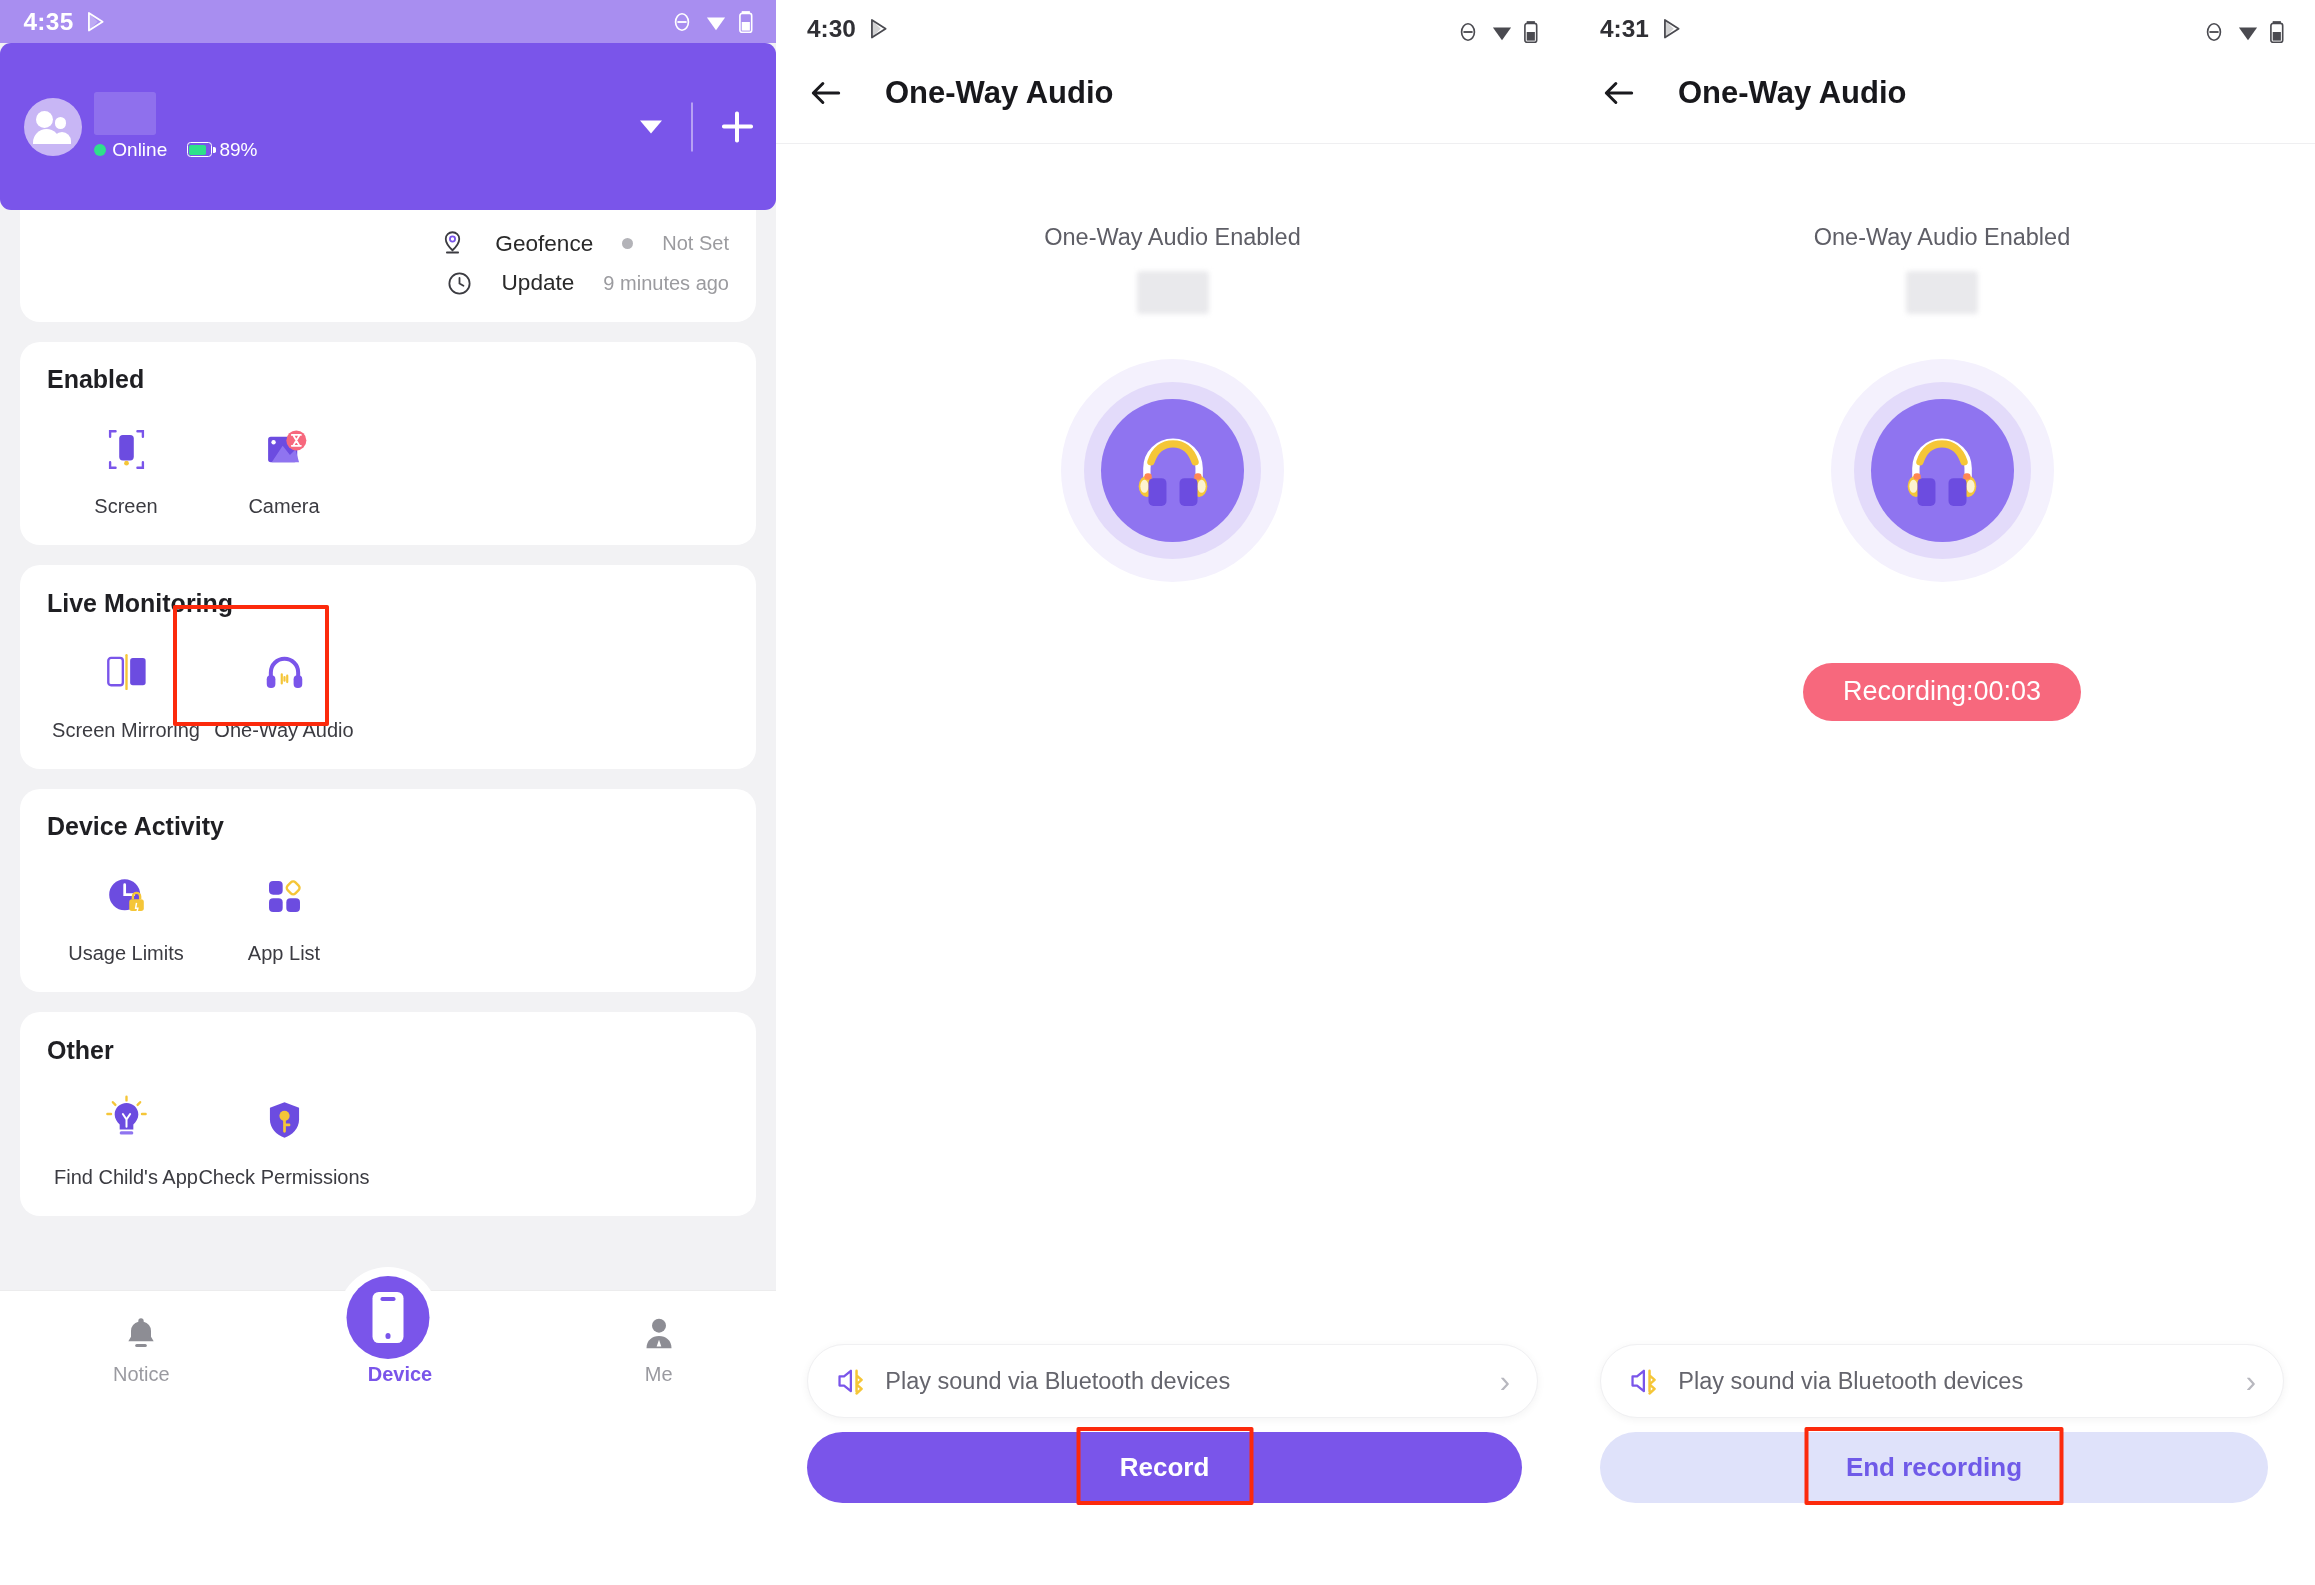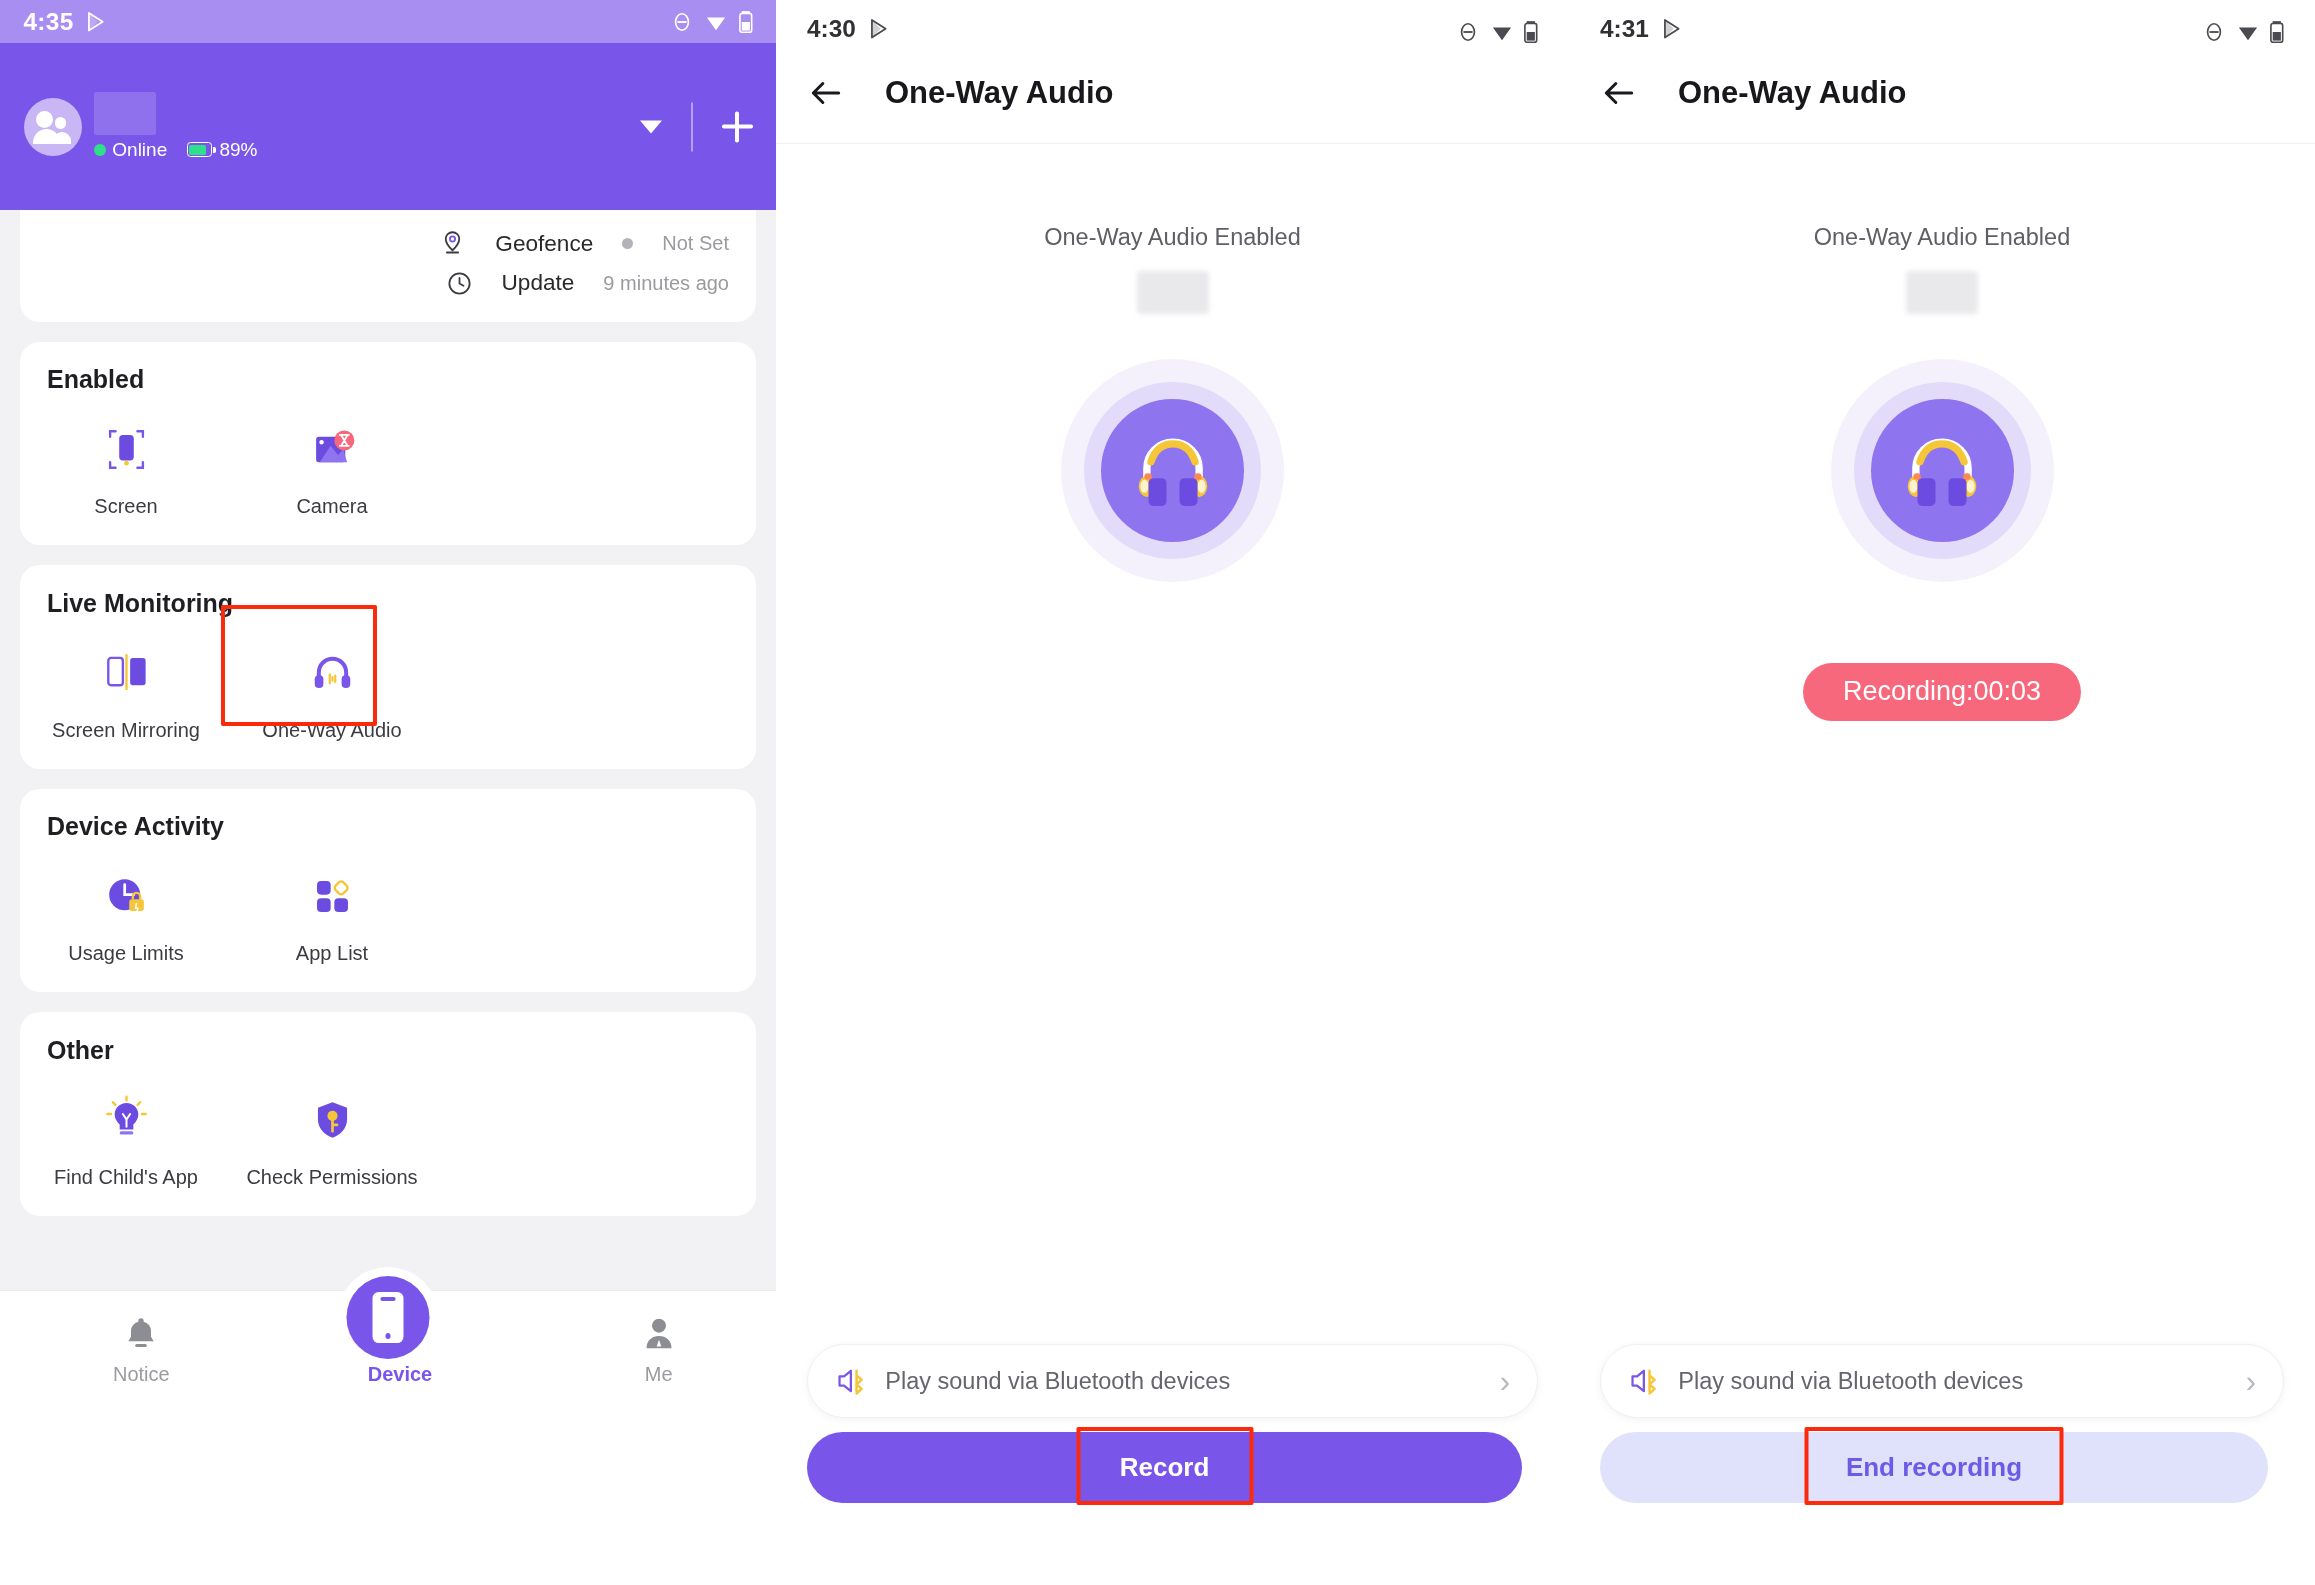--- a/index.html
+++ b/index.html
@@ -27,20 +27,21 @@
   .sb-left { display: flex; align-items: center; gap: 11.8px; }
   .sb-time { color:#ffffff; font-size: 24.4px; font-weight: 700; letter-spacing:0.3px;}
   .sb-right { display: flex; align-items: center; gap: 11.8px; }
 
   .lp-header {
     background: #7a55ea;
     height: 167px;
     position: relative;
     display: flex; align-items: center;
     padding: 0 23.5px;
+    border-radius: 11px;
   }
   .avatar {
     width: 58px; height: 58px; border-radius: 50%;
     background: #c8b6f5;
     display: flex; align-items: center; justify-content: center;
     flex: 0 0 58px;
   }
   .avatar-inner { position: relative; width: 40px; height: 31px; }
   .avatar-inner .h1 { position:absolute; width:17px;height:17px;border-radius:50%;background:#fff;left:3.6px;top:0;}
   .avatar-inner .h2 { position:absolute; width:11.8px;height:11.8px;border-radius:50%;background:#fff;left:22px;top:6.3px;}
@@ -81,21 +82,21 @@
     background: #ffffff; border-radius: 20px; margin-top: 20px;
     padding: 23.5px 27px 27px 27px;
   }
   .card-info { margin-top: 0; border-radius: 0 0 20px 20px; padding: 20px 27px 25px 27px; }
   .info-row { display:flex; align-items:center; gap: 29px; margin-bottom: 12.7px; justify-content: flex-end; }
   .info-row:last-child { margin-bottom: 0; }
   .info-label { font-size: 22.6px; color:#2a2a2a; }
   .info-value { font-size: 20px; color:#9b9b9f; }
   .dot-grey { width: 11px; height: 11px; border-radius:50%; background:#b3b3b8; }
   .card-title { font-size: 25px; font-weight: 700; color:#1f1f23; margin-bottom: 27px; }
-  .tiles { display:flex;gap:48px; }
+  .tiles { display:flex; }
   .tile { width: 158px; display:flex; flex-direction:column; align-items:center; gap: 18px; position:relative;}
   .tile-ico { height: 56px; display:flex; align-items:center; justify-content:center; }
   .tile-label { font-size: 20px; color:#3b3b41; text-align:center; white-space:nowrap;}
   .hl-box {
     position:absolute; border: 4.5px solid #fc2a0c; border-radius: 1.8px;
     pointer-events:none;
   }
 
   .lp-bottomnav {
     position:absolute; left:0; bottom:0; width: 776px; height: 116px;

